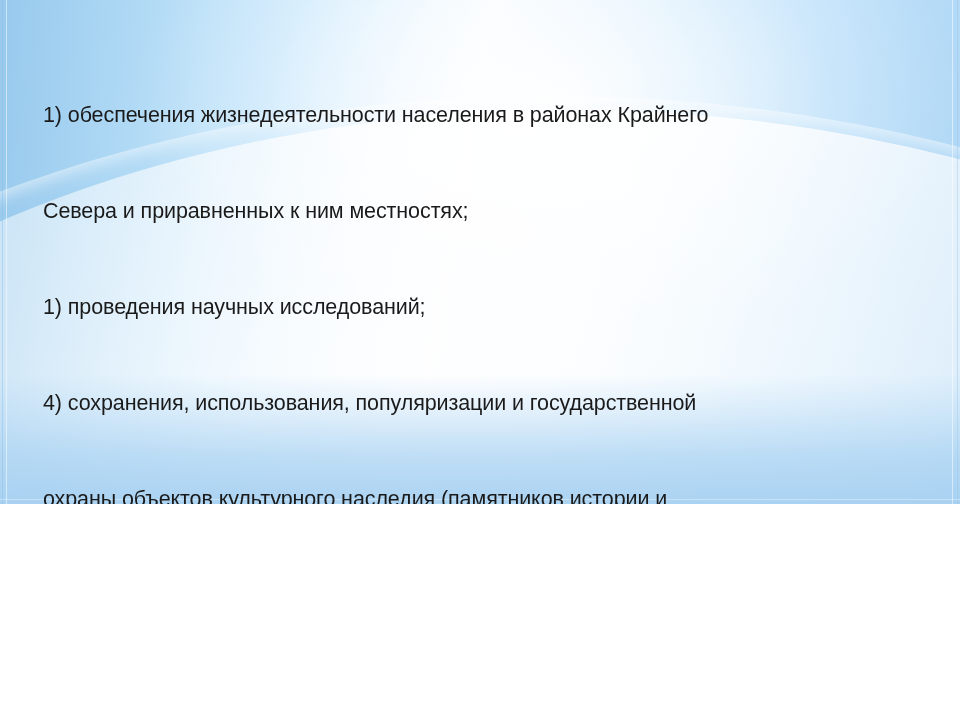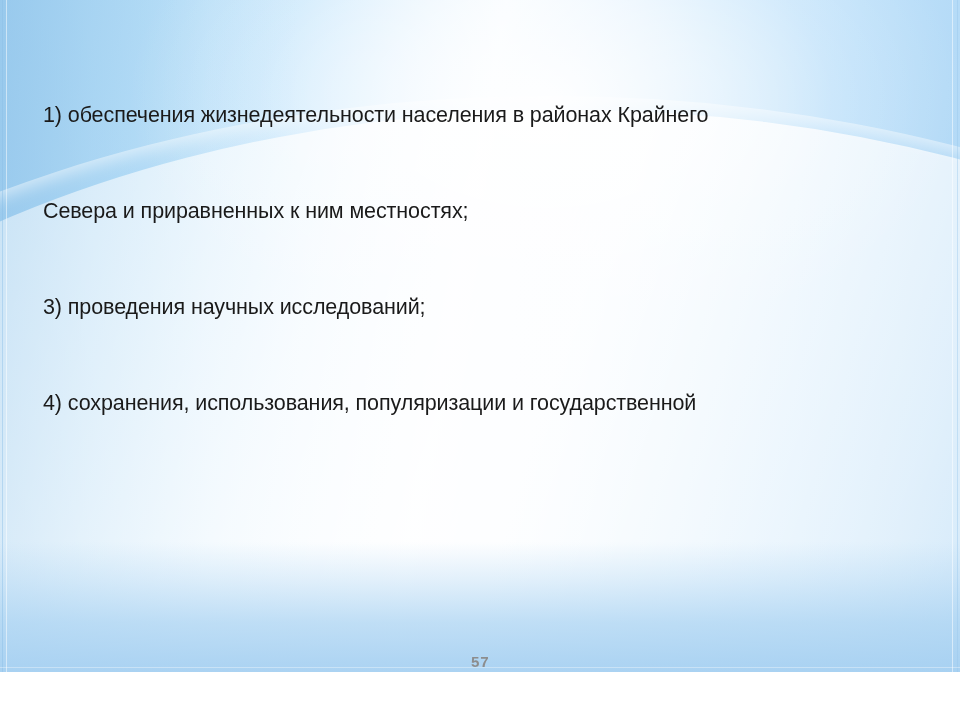--- a/index.html
+++ b/index.html
@@ -9,21 +9,21 @@
   body {
     width: 960px;
     height: 720px;
     overflow: hidden;
     font-family: "Liberation Sans", sans-serif;
   }
 
   #slide {
     position: relative;
     width: 960px;
-    height: 672px;
+    height: 504px;
     overflow: hidden;
     background: #bedff8;
   }
 
   
   .bg-base {
     position: absolute;
     inset: 0;
     background: linear-gradient(100deg,
         #9fd0ef 0%,
@@ -182,22 +182,23 @@
 
   <div class="edge-left2"></div>
   <div class="edge-left"></div>
   <div class="edge-right"></div>
   <div class="edge-right2"></div>
   <div class="edge-bottom"></div>
 
   <div class="body-text">
     <span class="ln">1) обеспечения жизнедеятельности населения в районах Крайнего</span>
     <span class="ln">Севера и приравненных к ним местностях;</span>
-    <span class="ln">3) проведения научных исследований;</span>
+    <span class="ln">1) проведения научных исследований;</span>
     <span class="ln">4) сохранения, использования, популяризации и государственной</span>
+    <span class="ln">охраны объектов культурного наследия (памятников истории и</span>
     
     
     
     
     
     
     
     
     
     

